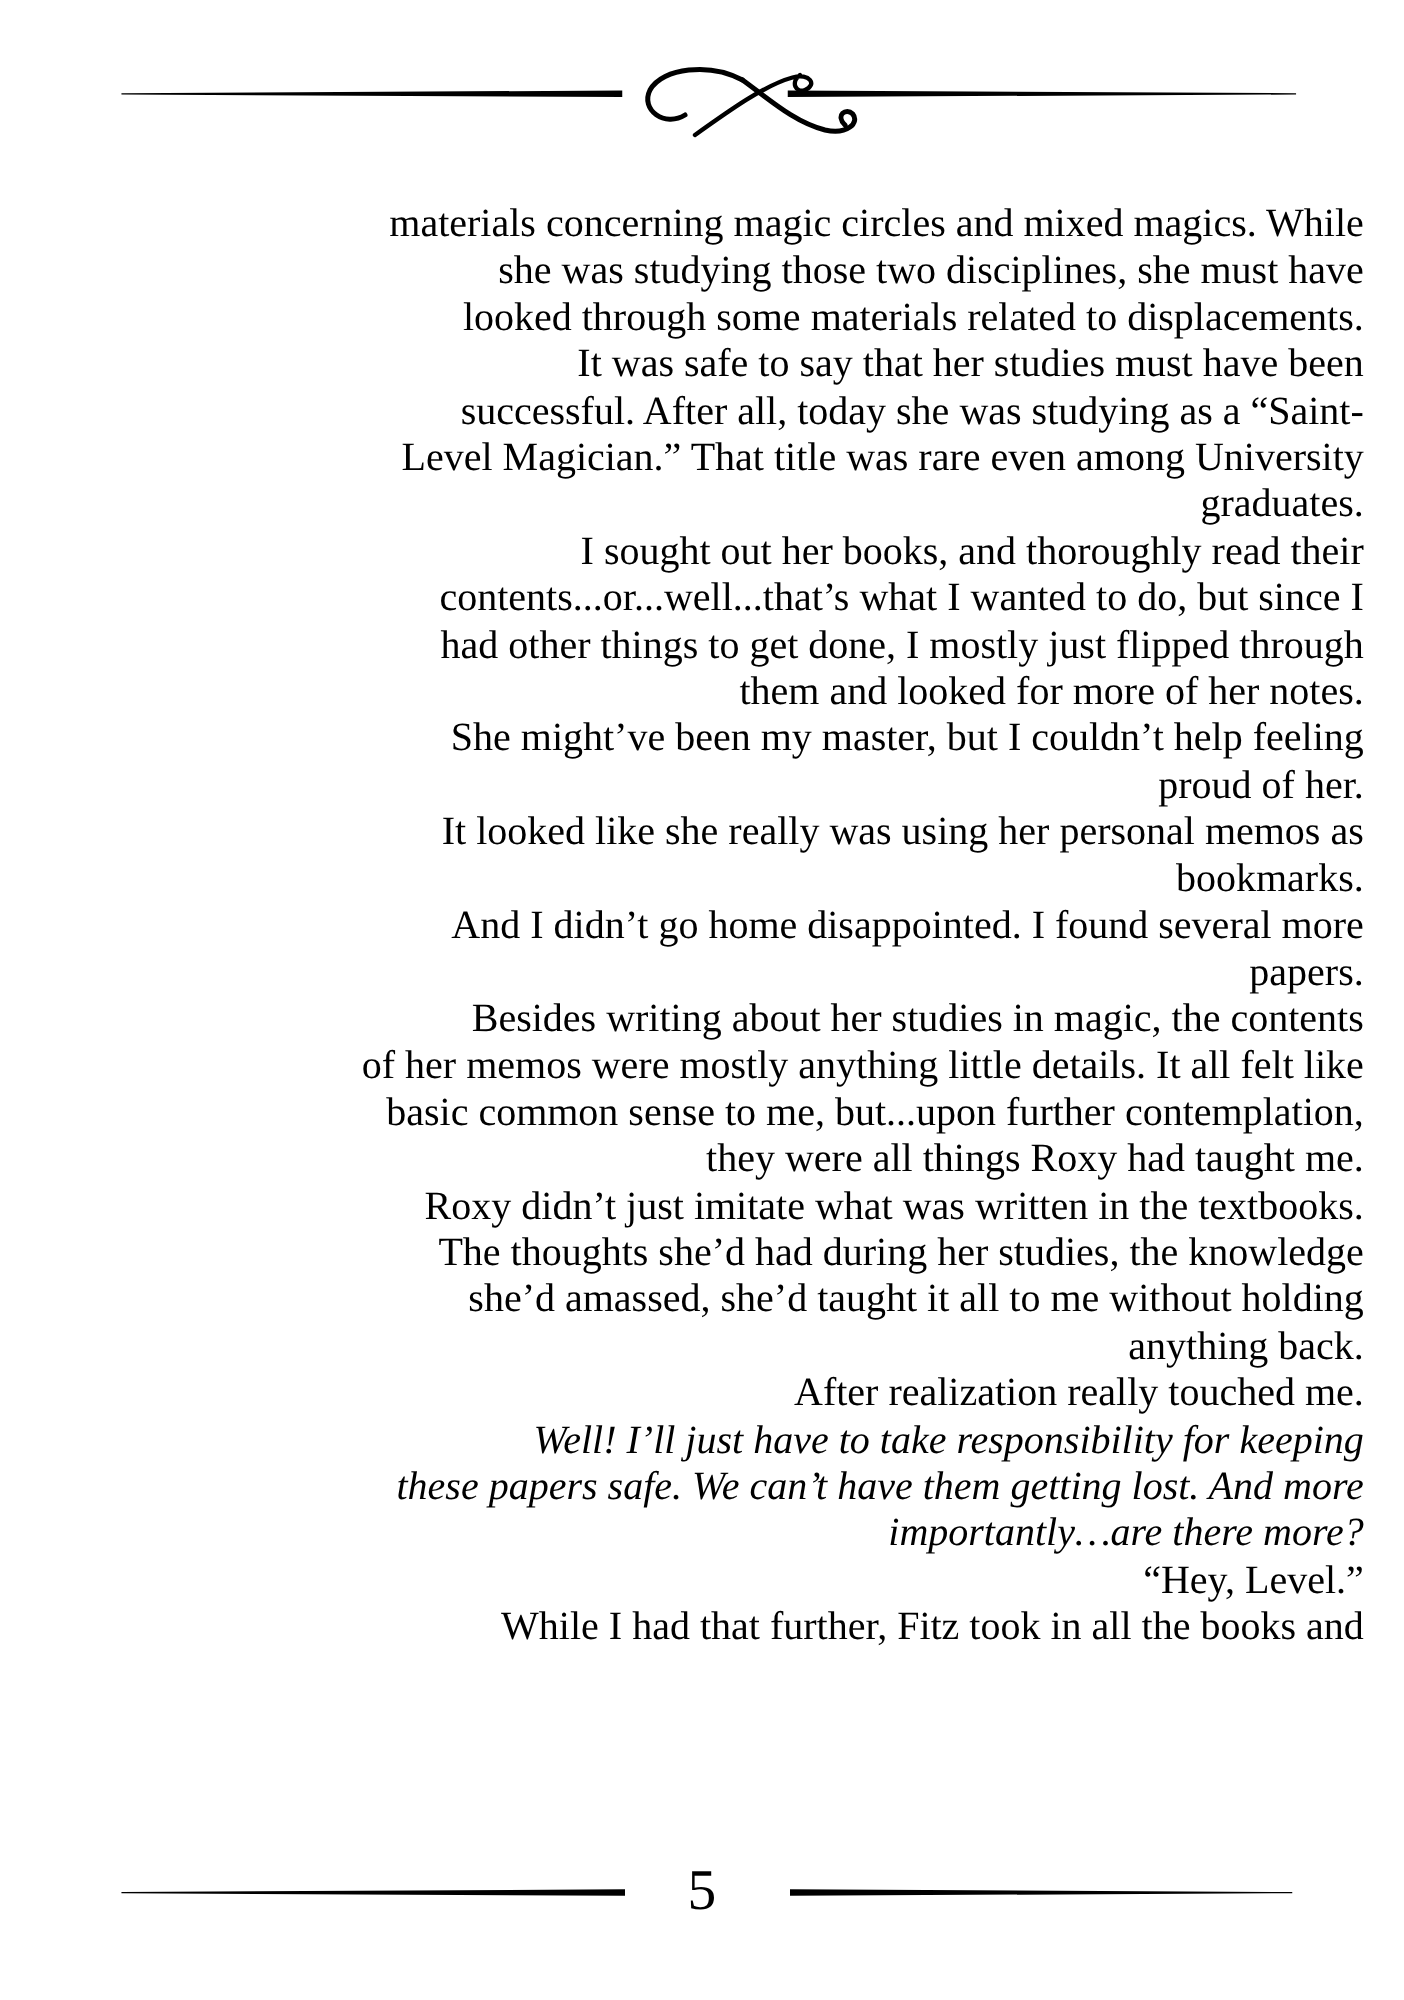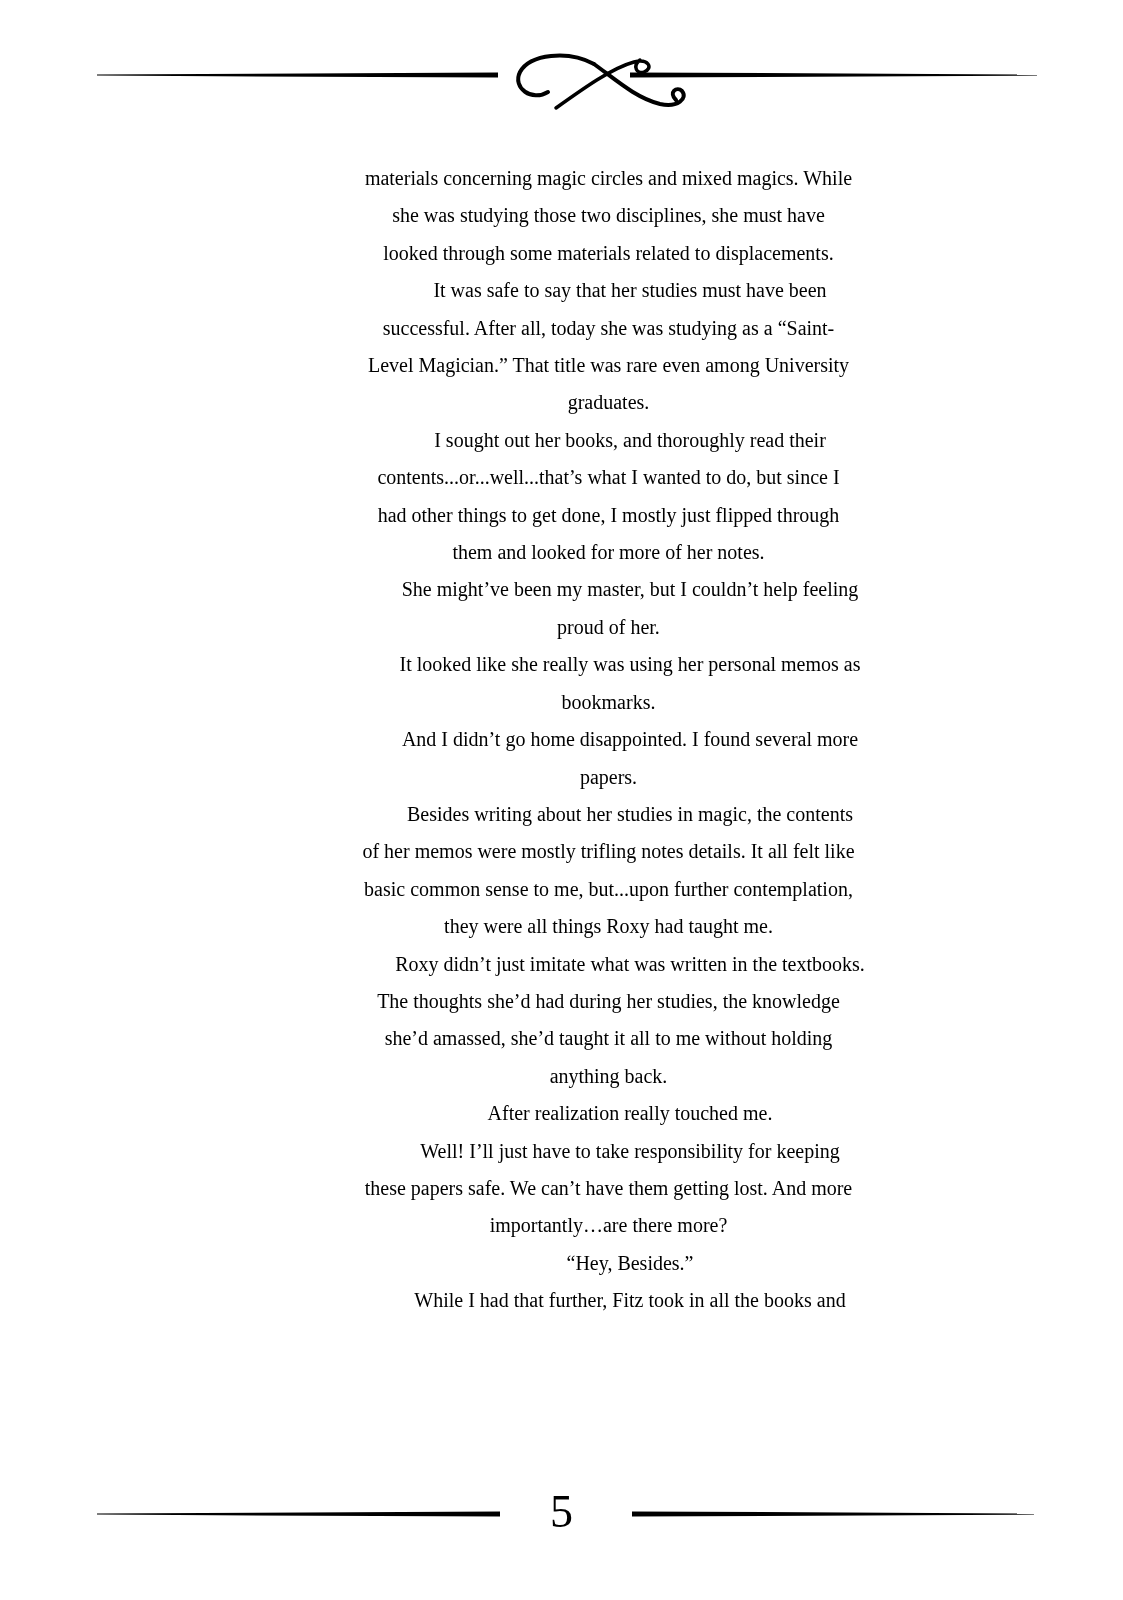--- a/index.html
+++ b/index.html
@@ -20,32 +20,32 @@
   .rule path { fill: #000; }
   .flourish { position: absolute; left: 494px; top: 44px; width: 198px; height: 84px; }
   .flourish path { fill: none; stroke: #000; stroke-linecap: round; }
 
   
   .page-text {
     position: absolute;
     left: 126px;
     top: 160px;
     width: 965px;
-    font-size: 20px;
+    font-size: 32px;
     line-height: 37.4px;
-    text-align: center;
+    text-align: right;
   }
   .page-text p {
     margin: 0;
     padding: 0;
     white-space: pre-line;
     text-indent: 43px;
   }
   .page-text p.no-indent { text-indent: 0; }
-  .page-text p.italic { }
+  .page-text p.italic { font-style: italic; }
 
   
   .page-number {
     position: absolute;
     left: 0;
     top: 1489px;
     width: 1123px;
     text-align: center;
     font-size: 46px;
     line-height: 46px;
@@ -86,32 +86,32 @@
 contents...or...well...that’s what I wanted to do, but since I
 had other things to get done, I mostly just flipped through
 them and looked for more of her notes.</p>
   <p>She might’ve been my master, but I couldn’t help feeling
 proud of her.</p>
   <p>It looked like she really was using her personal memos as
 bookmarks.</p>
   <p>And I didn’t go home disappointed. I found several more
 papers.</p>
   <p>Besides writing about her studies in magic, the contents
-of her memos were mostly trifling notes details. It all felt like
+of her memos were mostly anything little details. It all felt like
 basic common sense to me, but...upon further contemplation,
 they were all things Roxy had taught me.</p>
   <p>Roxy didn’t just imitate what was written in the textbooks.
 The thoughts she’d had during her studies, the knowledge
 she’d amassed, she’d taught it all to me without holding
 anything back.</p>
   <p>After realization really touched me.</p>
   <p class="italic">Well! I’ll just have to take responsibility for keeping
 these papers safe. We can’t have them getting lost. And more
 importantly…are there more?</p>
-  <p>“Hey, Besides.”</p>
+  <p>“Hey, Level.”</p>
   <p>While I had that further, Fitz took in all the books and</p>
 </div>
 
 <div>
   <div class="rule" style="left:97px; top:1510px;">
     <svg width="403" height="8" viewBox="0 0 403 8">
       <path d="M0,3.6 L403,1.4 L403,6.6 L0,4.6 Z"></path>
     </svg>
   </div>
   <div class="page-number">5</div>

